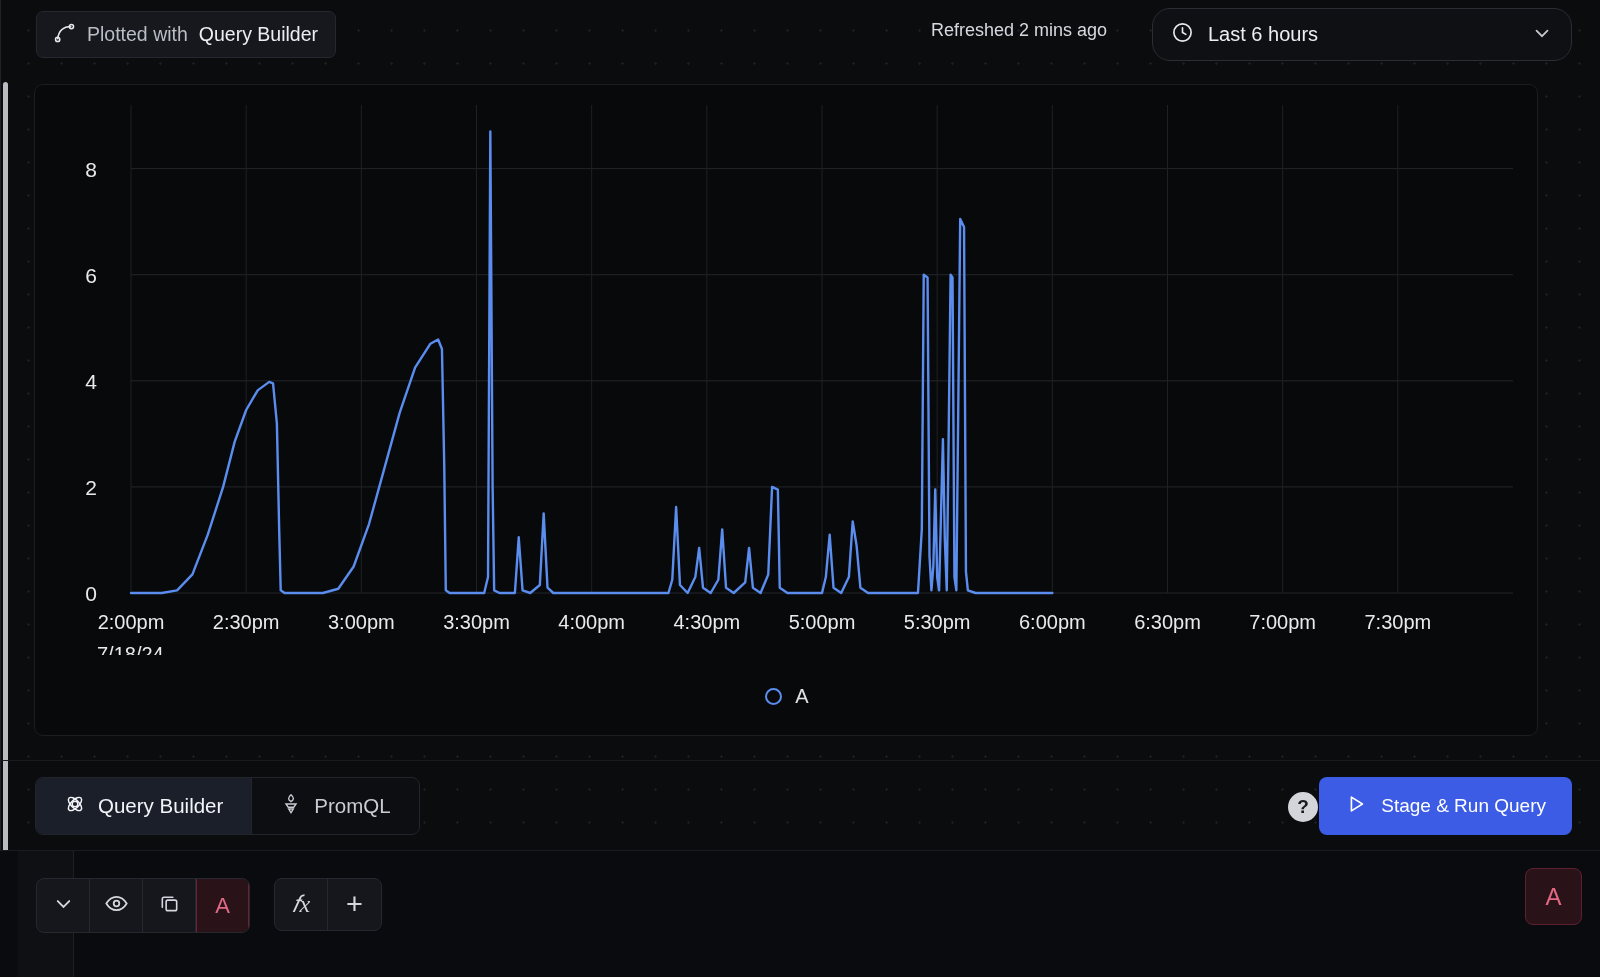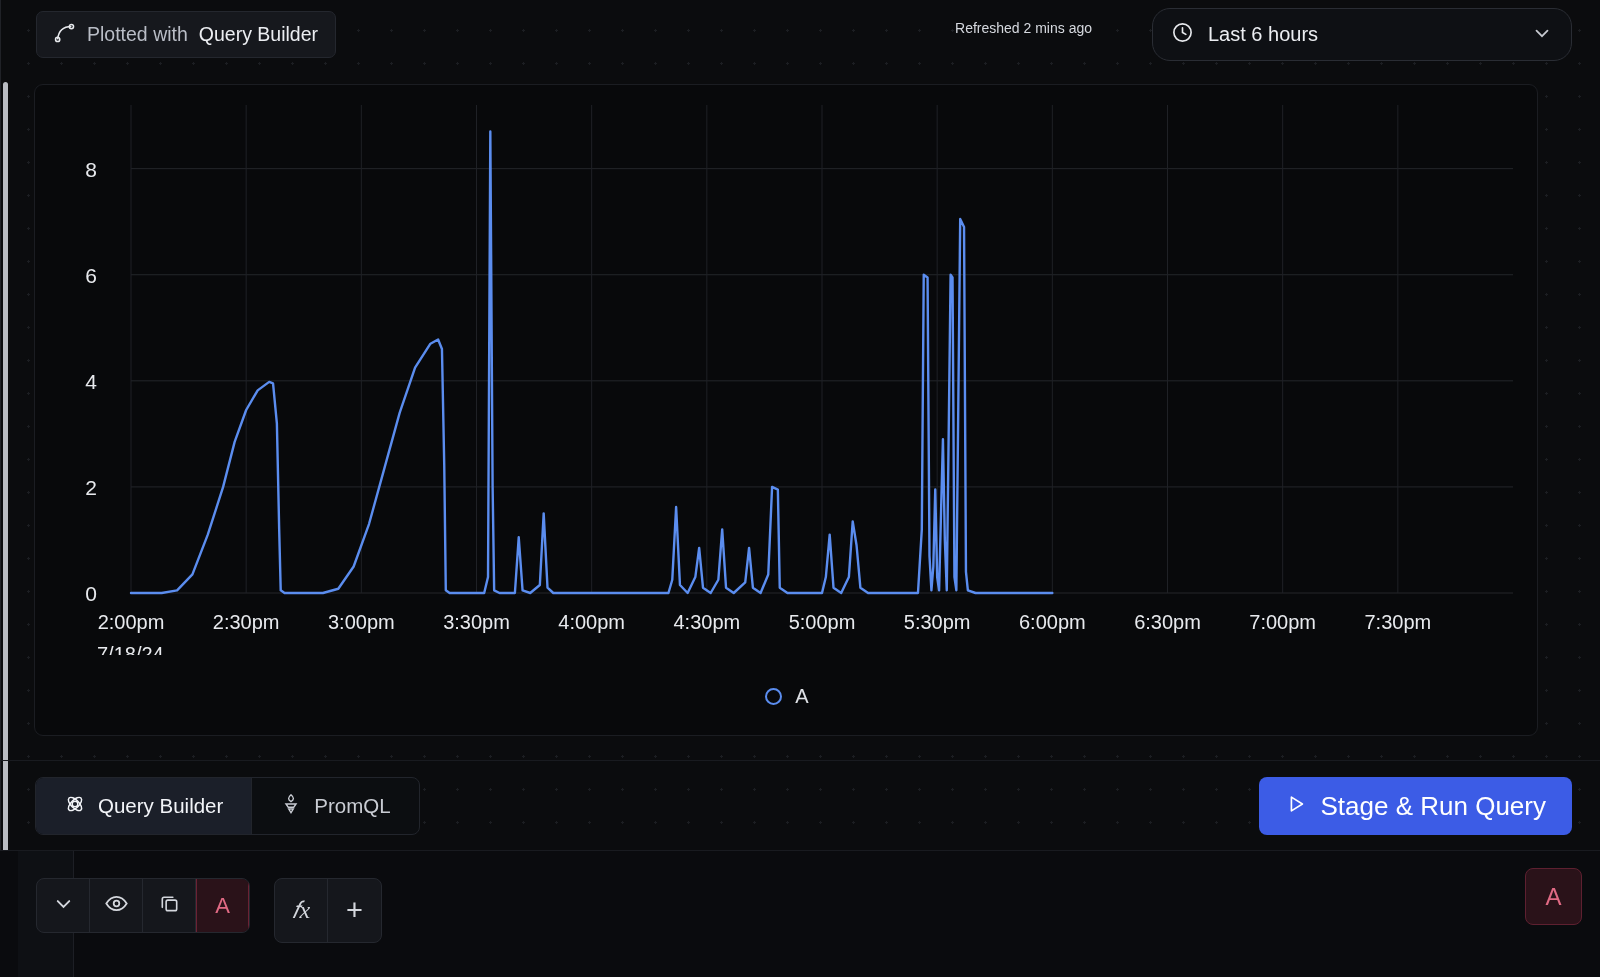--- a/index.html
+++ b/index.html
@@ -35,22 +35,22 @@
   #plotted-badge {
     position: absolute; left: 36px; top: 11px;
     height: 47px; display: flex; align-items: center; gap: 11px;
     padding: 16px 17px;
     background: #16181d; border: 1px solid #24272e; border-radius: 7px;
   }
   #plotted-badge .lbl { color: #b9bdc6; font-size: 19.5px; }
   #plotted-badge .val { color: #eceef2; font-size: 19.5px; }
 
   #refreshed {
-    position: absolute; right: 508px; top: 20px;
-    color: #d6d9df; font-size: 14px;
+    position: absolute; right: 493px; top: 20px;
+    color: #d6d9df; font-size: 18px;
   }
   #timepicker {
     position: absolute; right: 28px; top: 8px;
     width: 420px; height: 53px;
     background: #0e1014; border: 1px solid #2a2d34; border-radius: 18px;
     display: flex; align-items: center; padding: 0 18px; gap: 14px;
     cursor: pointer;
   }
   #timepicker .tp-label { color: #eceef2; font-size: 20px; flex: 1; }
 
@@ -102,42 +102,42 @@
     width: 30px; height: 30px; border-radius: 50%;
     background: #d3d5da; color: #17191d;
     display: flex; align-items: center; justify-content: center;
     font-size: 19px; font-weight: bold; cursor: pointer;
   }
   #run-btn {
     position: absolute; right: 28px; top: 16px;
     height: 58px; padding: 0 26px;
     background: #3c5ce6; border-radius: 8px;
     display: flex; align-items: center; gap: 14px;
-    color: #ffffff; font-size: 26px; cursor: pointer;
+    color: #ffffff; font-size: 19px; cursor: pointer;
   }
 
   
   #bottom-bar {
     position: absolute; left: 0; top: 850px; width: 1600px; height: 127px;
     border-top: 1px solid #191b20;
     background: #0a0b0e;
   }
   #query-col {
     position: absolute; left: 18px; top: 0; width: 56px; height: 127px;
     background: #0e1014; border-right: 1px solid #1d1f25;
   }
   #btn-group-1 {
     position: absolute; left: 36px; top: 27px;
     height: 55px; display: flex; align-items: stretch;
     background: #15171c; border: 1px solid #25282f; border-radius: 8px;
     overflow: hidden;
   }
   #btn-group-2 {
     position: absolute; left: 274px; top: 27px;
-    height: 65px; display: flex; align-items: stretch;
+    height: 53px; display: flex; align-items: stretch;
     background: #15171c; border: 1px solid #25282f; border-radius: 8px;
     overflow: hidden;
   }
   .tbtn {
     width: 53px; display: flex; align-items: center; justify-content: center;
     cursor: pointer; border-right: 1px solid #25282f;
     color: #d4d7dd;
   }
   .tbtn:last-child { border-right: none; }
   .tbtn.alias {

